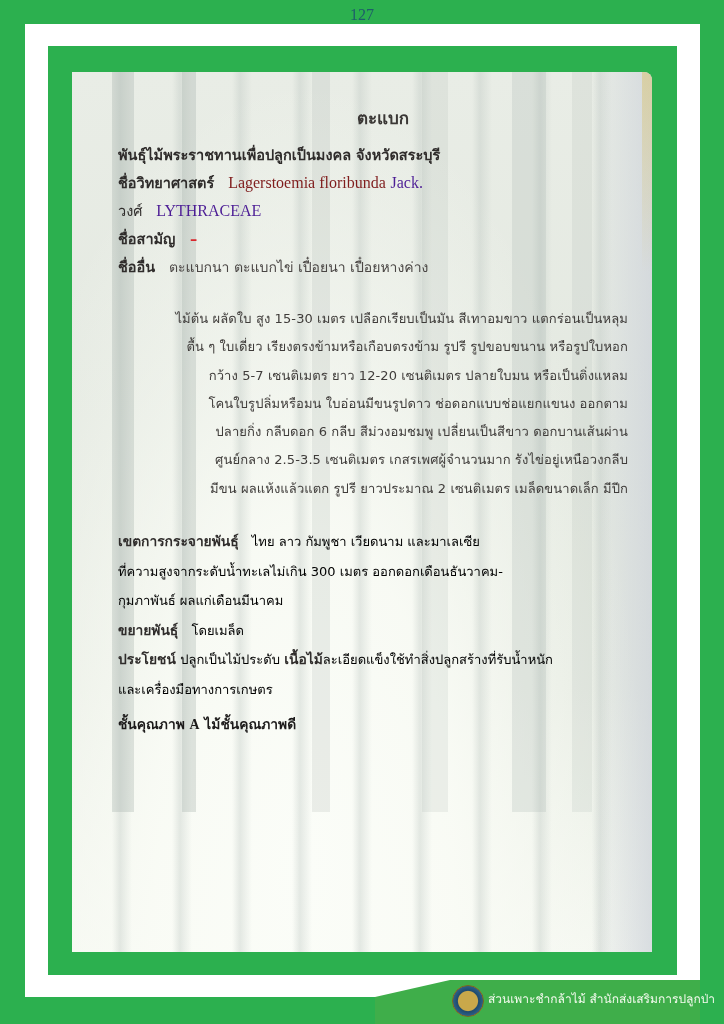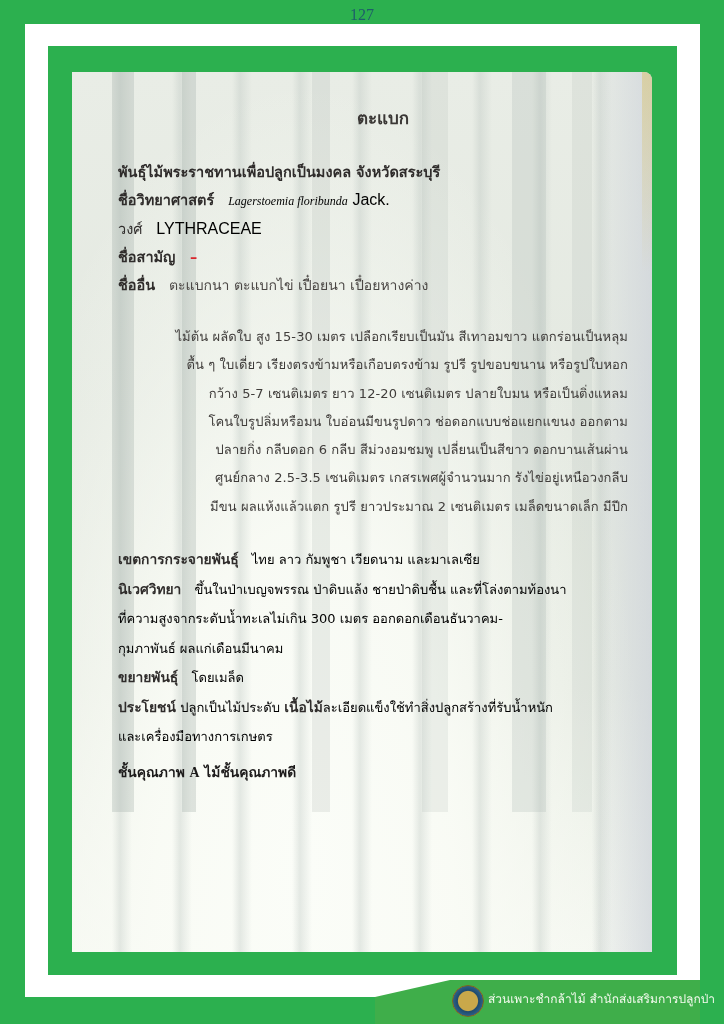--- a/index.html
+++ b/index.html
@@ -24,25 +24,25 @@
   .footer-band {
     position:absolute; left:375px; top:980px; width:325px; height:44px;
     background:#3fae4a;
     clip-path:polygon(0 17px, 75px 0, 100% 0, 100% 100%, 0 100%);
   }
   .footer-right-strip { position:absolute; left:700px; top:0; width:24px; height:1024px; background:#2cb04f; }
 
   .page-number { position:absolute; left:0; width:724px; top:6px; text-align:center; font-family:"Liberation Serif", serif; font-size:16px; color:#1e5e6a; }
 
   .content { position:absolute; left:118px; top:100px; width:510px; color:#3a3736; }
-  .title { text-align:center; font-family:Liberation Serif, serif; font-weight:bold; font-size:17px; margin-top:4px; margin-bottom:27px; color:#3b3836; padding-left:20px; }
+  .title { text-align:center; font-family:Liberation Serif, serif; font-weight:bold; font-size:17px; margin-top:4px; margin-bottom:10px; color:#3b3836; padding-left:20px; }
   .line { font-size:14.5px; line-height:28px; white-space:nowrap; }
   .lbl { font-weight:bold; color:#2f2c2b; }
-  .val { font-family:Liberation Sans, sans-serif; font-size:16px; color:#000000; }
-  .sci { font-style:italic; font-family:"Liberation Serif", serif; font-size:12px; color:#000000; }
+  .val { font-family:Liberation Serif, serif; font-size:16px; color:#4c1d95; }
+  .sci { font-family:"Liberation Serif", serif; font-size:16px; color:#7f1d1d; }
   .dash { color:#d9262c; font-weight:bold; margin-left:10px; }
   .gap { height:22px; }
   .desc .line { font-family:"DejaVu Sans", sans-serif; font-size:13px; line-height:28.3px; color:#3f3c3a; letter-spacing:0.1px;text-align:right; }
   .body-sec .line { font-size:13.8px; line-height:28.5px; }
   .body-sec .val2 { font-family:"DejaVu Sans", sans-serif; font-size:13px; color:#000000; }
   .grade { font-weight:bold; font-size:14.5px; color:#1c1a1a; margin-top:6px; }
   .grade span { }
 
   .footer-logo {
     position:absolute; left:452px; top:985px; width:30px; height:30px; border-radius:50%;
@@ -109,24 +109,20 @@
   </div>
 
   <div class="gap" style="height:24px;"></div>
 
   <div class="body-sec">
     <div class="line">
       <span class="lbl">เขตการกระจายพันธุ์</span>&nbsp;&nbsp;
       <span class="val2">ไทย ลาว กัมพูชา เวียดนาม และมาเลเซีย</span>
     </div>
     <div class="line">
-      <span class="lbl">นิเวศวิทยา</span>&nbsp;&nbsp;
-      <span class="val2">ขึ้นในป่าเบญจพรรณ ป่าดิบแล้ง ชายป่าดิบชื้น และที่โล่งตามท้องนา</span>
-    </div>
-    <div class="line">
       <span class="val2">ที่ความสูงจากระดับน้ำทะเลไม่เกิน  300  เมตร  ออกดอกเดือนธันวาคม-</span>
     </div>
     <div class="line">
       <span class="val2">กุมภาพันธ์ ผลแก่เดือนมีนาคม</span>
     </div>
     <div class="line">
       <span class="lbl">ขยายพันธุ์</span>&nbsp;&nbsp;
       <span class="val2">โดยเมล็ด</span>
     </div>
     <div class="line">

